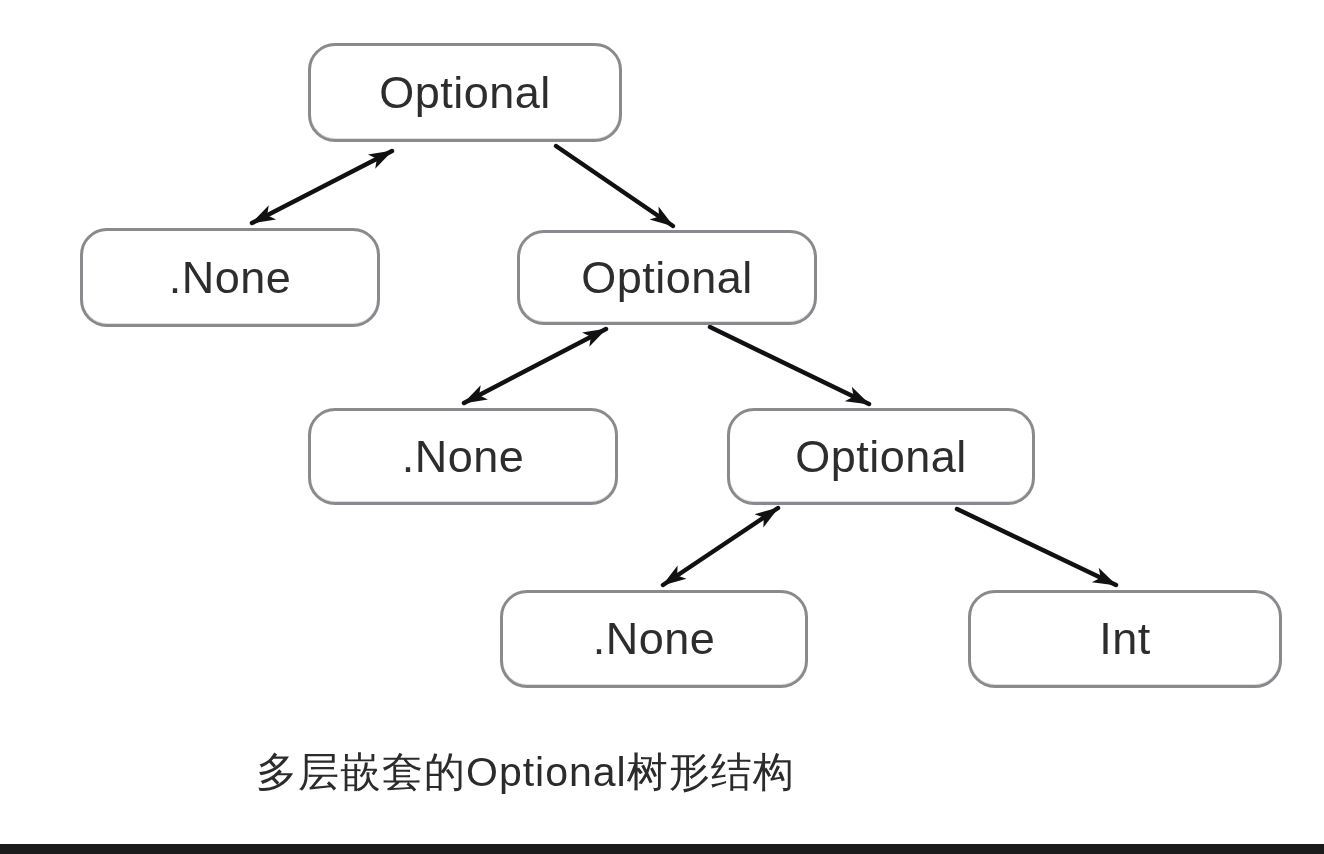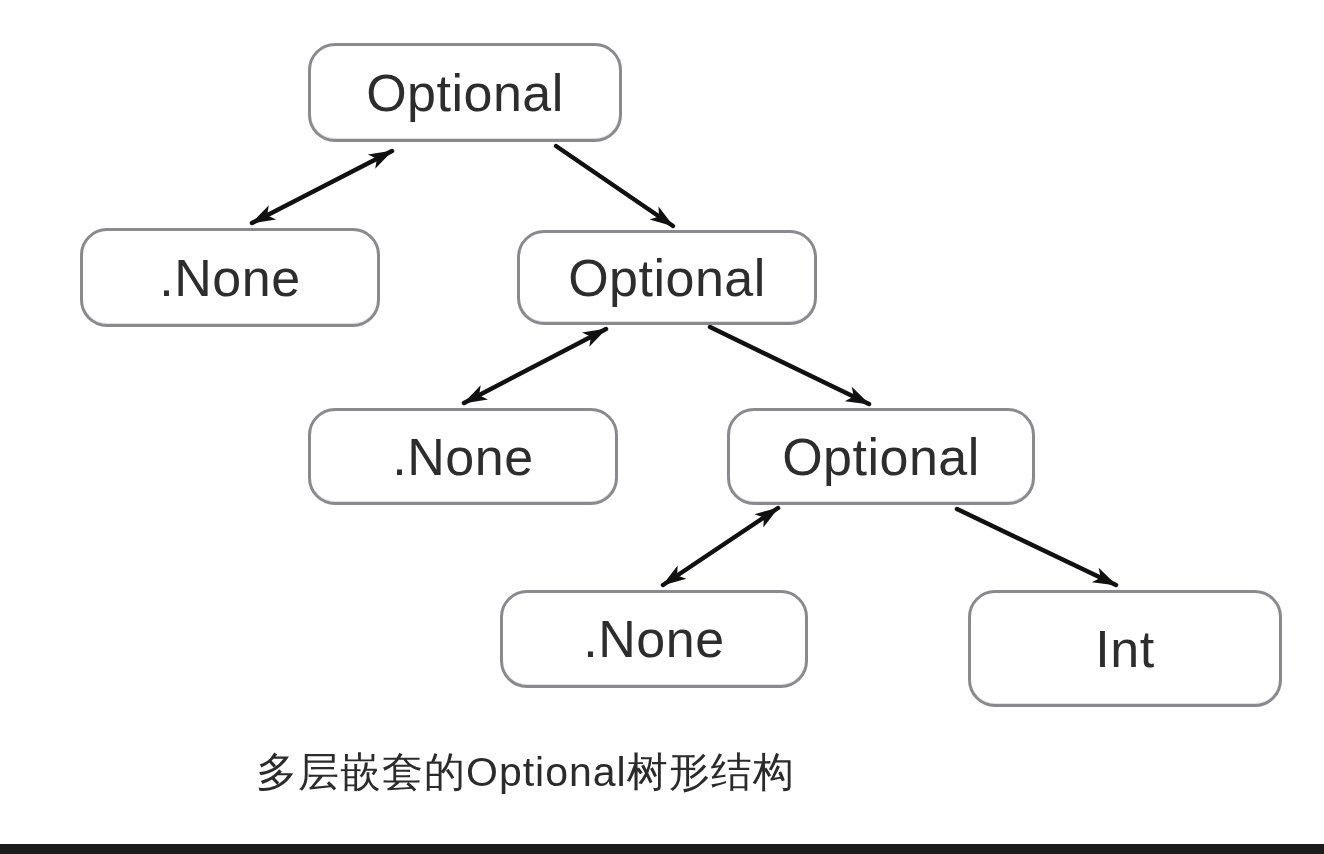--- a/index.html
+++ b/index.html
@@ -32,21 +32,21 @@
   .node{
     position:absolute;
     box-sizing:border-box;
     background:var(--node-fill);
     border:3px solid var(--node-border);
     border-radius:27px;
     display:flex;align-items:center;justify-content:center;
     box-shadow:0 -1px 0 rgba(0,0,0,0.12) inset;
   }
   .node span{
-    font-size:52px;
+    font-size:45px;
     letter-spacing:0.5px;
     color:var(--node-text);
     white-space:nowrap;
   }
   .caption{
     position:absolute;
     left:256px;
     top:745px;
     font-size:41px;
     color:var(--caption);
@@ -91,21 +91,21 @@
       </div>
       <div class="node" style="left: 308px; top: 408px; width: 310px; height: 97px;">
         <span>.None</span>
       </div>
       <div class="node" style="left: 727px; top: 408px; width: 308px; height: 97px;">
         <span>Optional</span>
       </div>
       <div class="node" style="left: 500px; top: 590px; width: 308px; height: 98px;">
         <span>.None</span>
       </div>
-      <div class="node" style="left: 968px; top: 590px; width: 314px; height: 117px;">
+      <div class="node" style="left: 968px; top: 590px; width: 314px; height: 98px;">
         <span>Int</span>
       </div>
     </div>
 
   <div class="caption">多层嵌套的Optional树形结构</div>
 
   <div class="footer-bar"></div>
 
 </div>
 

